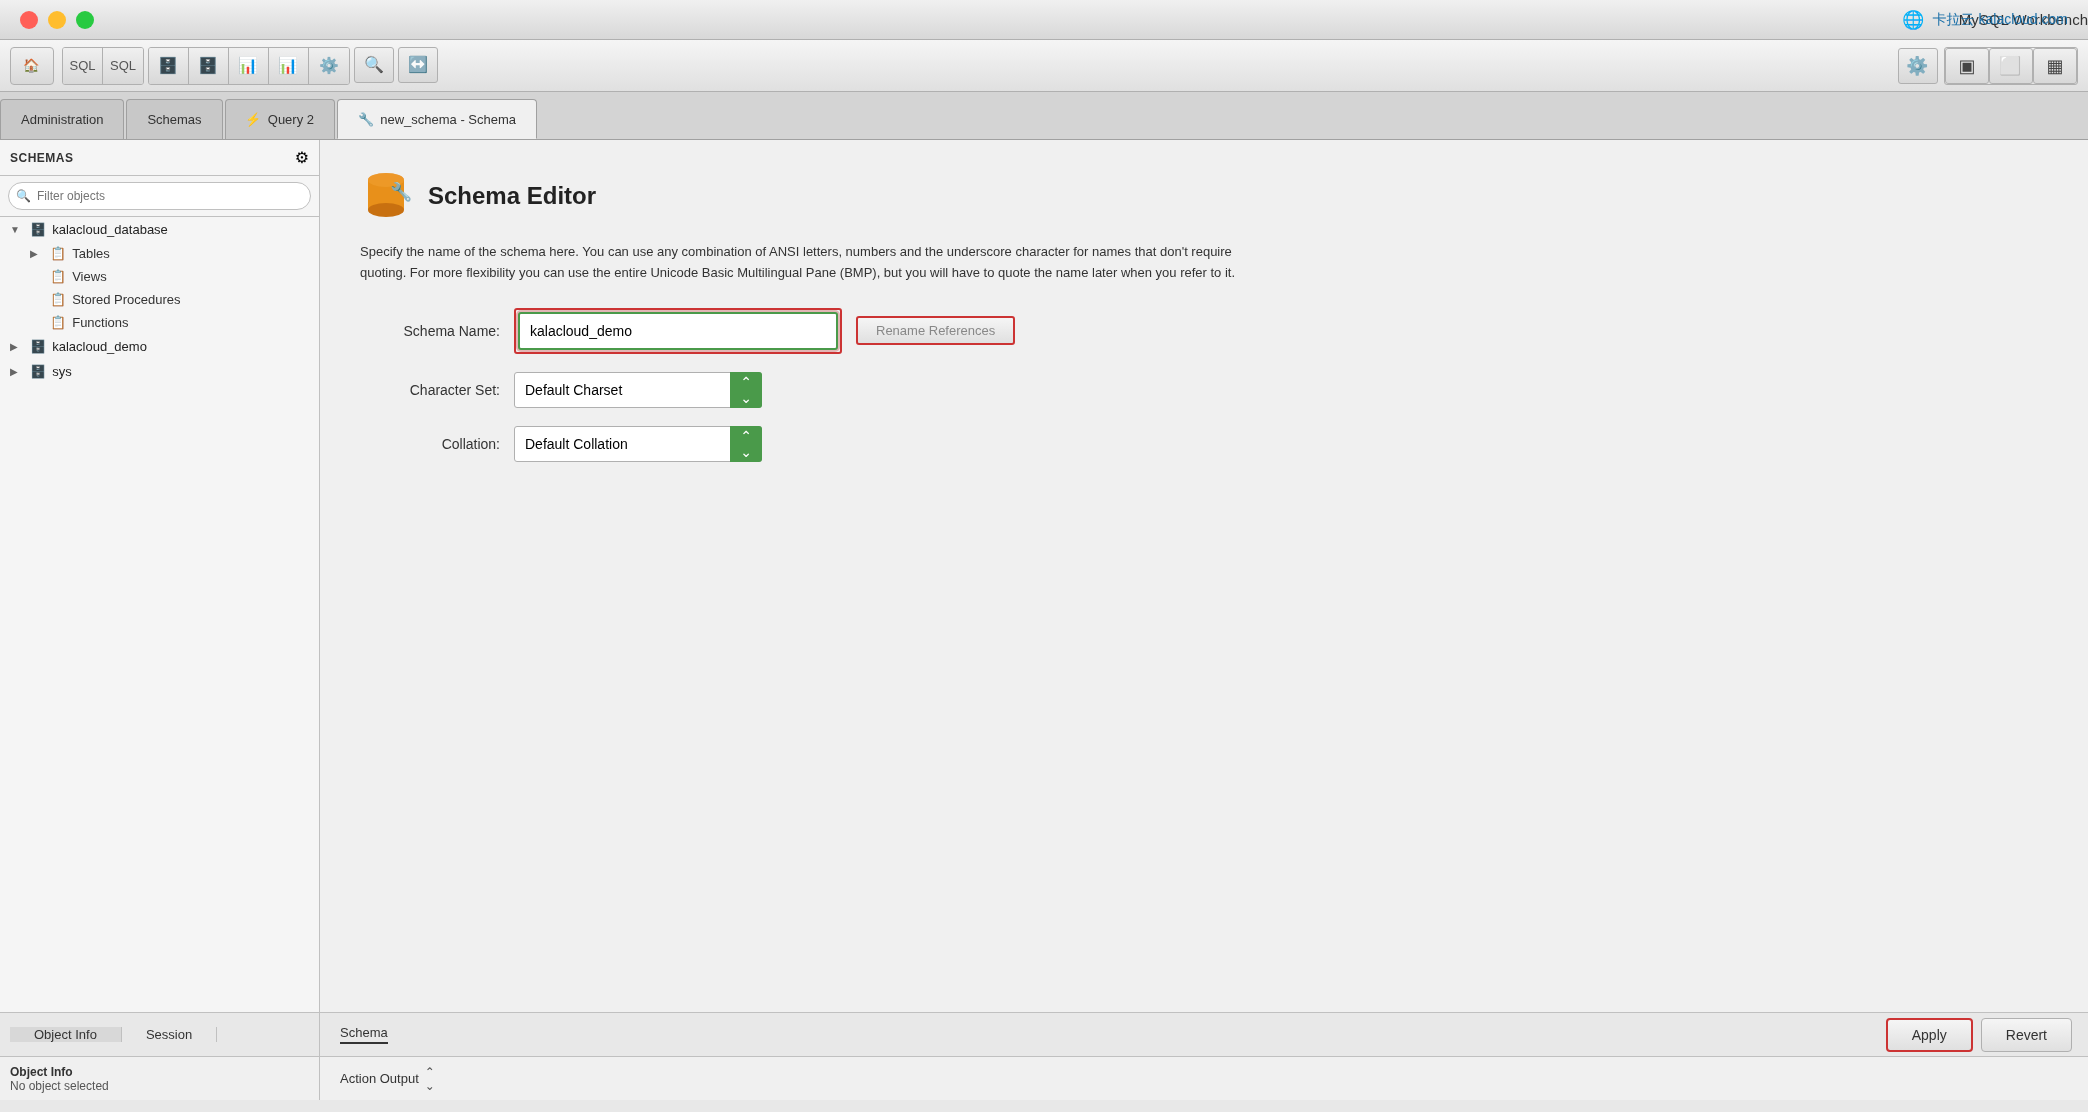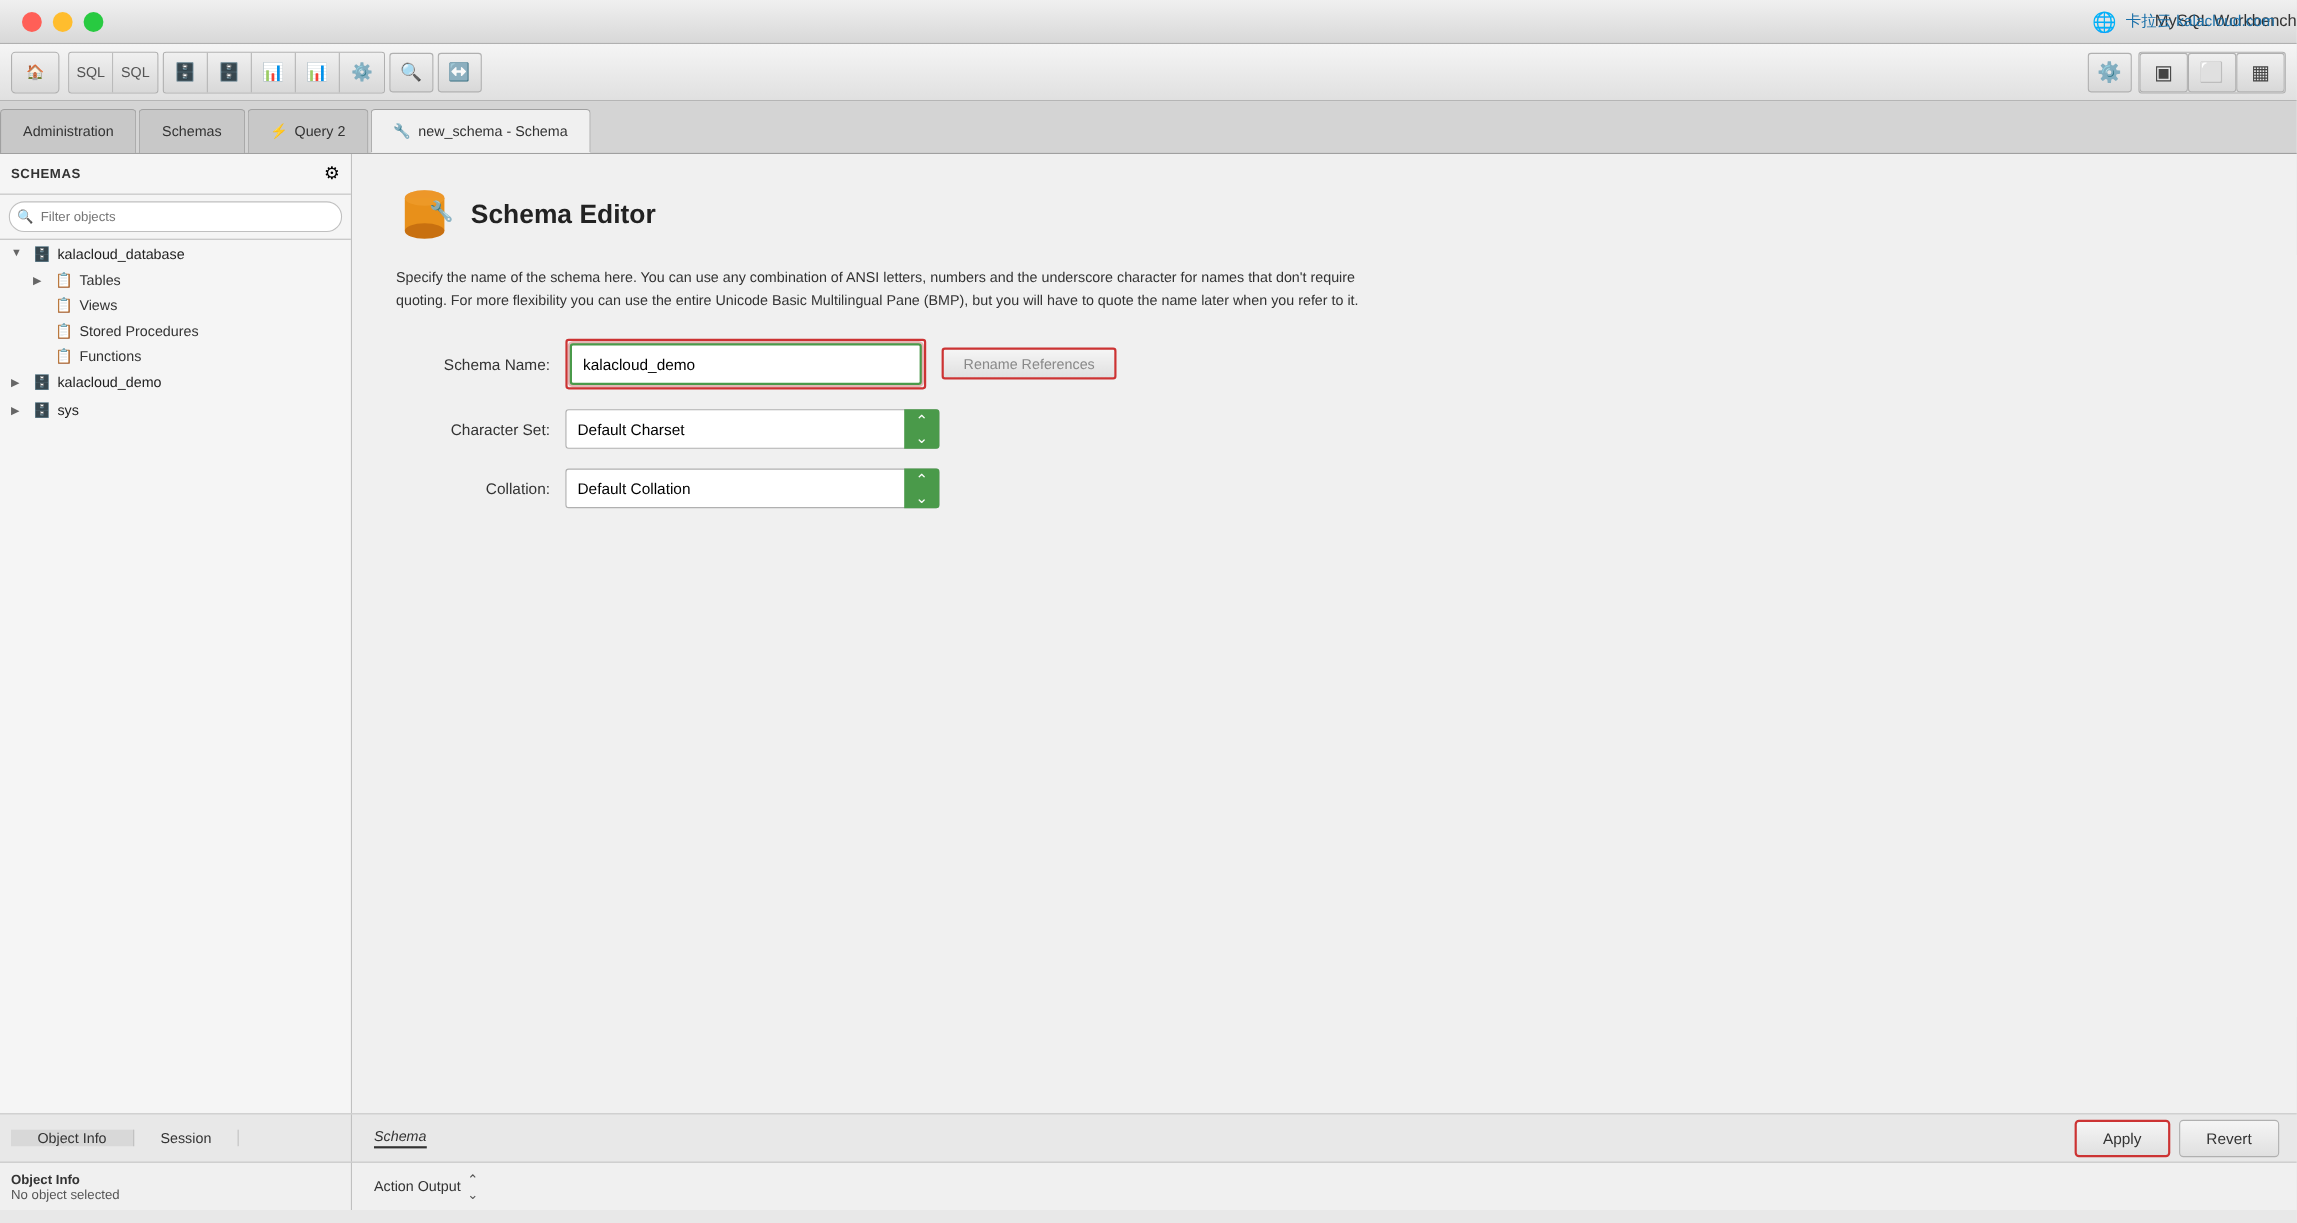--- a/index.html
+++ b/index.html
@@ -53,21 +53,21 @@
     .nav-home-btn {
       width: 44px; height: 38px;
       background: linear-gradient(to bottom, #f0f0f0, #d8d8d8);
       border: 1px solid #b0b0b0;
       border-radius: 4px;
       display: flex; align-items: center; justify-content: center;
       cursor: pointer;
     }
     .toolbar-icons {
       display: flex;
-      align-items: center;
+      align-items: flex-start;
       gap: 4px;
       flex: 1;
     }
     .toolbar-btn {
       width: 40px; height: 36px;
       background: linear-gradient(to bottom, #f0f0f0, #d8d8d8);
       border: 1px solid #b0b0b0;
       border-radius: 3px;
       display: flex; align-items: center; justify-content: center;
       cursor: pointer;
@@ -255,21 +255,21 @@
       background: linear-gradient(to bottom, #f5f5f5, #e0e0e0);
       border: 1px solid #b0b0b0;
       border-radius: 3px;
       font-size: 13px;
       color: #888;
       cursor: pointer;
       border: 2px solid #cc3333;
     }
 
     .charset-select, .collation-select {
-      width: 340px;
+      width: 248px;
       height: 36px;
       border: 1px solid #b0b0b0;
       border-radius: 3px;
       padding: 0 10px;
       font-size: 14px;
       background: white;
       appearance: none;
       cursor: pointer;
     }
     .select-wrap {
@@ -520,21 +520,21 @@
 
 <div style="height:44px; background:#e8e8e8; border-top:1px solid #c0c0c0; display:flex; align-items:center;">
   <div style="width:320px; border-right:1px solid #c0c0c0; height:100%; display:flex; align-items:center; padding:0 10px; gap:0;">
     <div class="bottom-tab active">
       <span>Object Info</span>
     </div>
     <div class="bottom-tab">
       <span>Session</span>
     </div>
   </div>
-  <div style="flex:1; display:flex; align-items:flex-end; padding:0 20px;font-style:italic;">
+  <div style="flex:1; display:flex; align-items:flex-end; padding:0 20px;">
     <span style="font-size:13px; color:#333; border-bottom:2px solid #333; padding-bottom:2px;">Schema</span>
   </div>
   <div style="display:flex; gap:8px; padding:0 16px;">
     <button class="apply-btn">Apply</button>
     <button class="revert-btn">Revert</button>
   </div>
 </div>
 
 <div class="object-info-bar">
   <div class="obj-sidebar-part">

